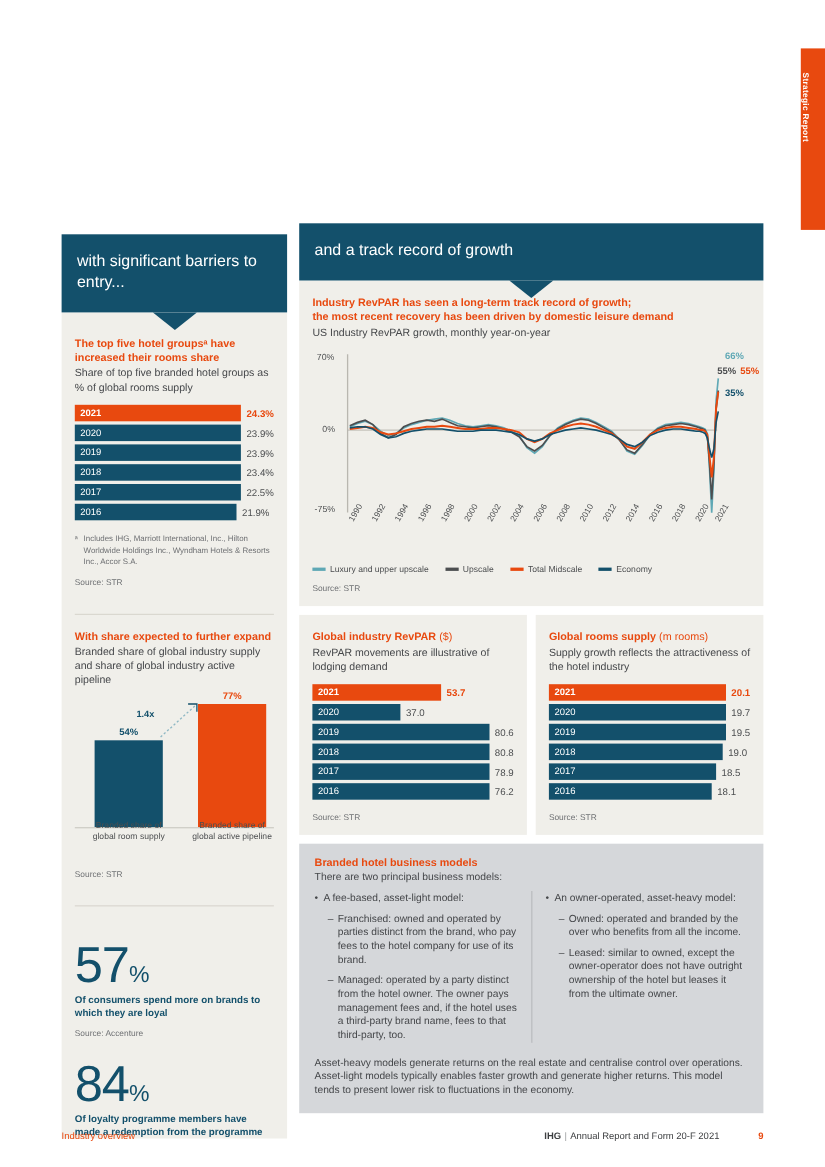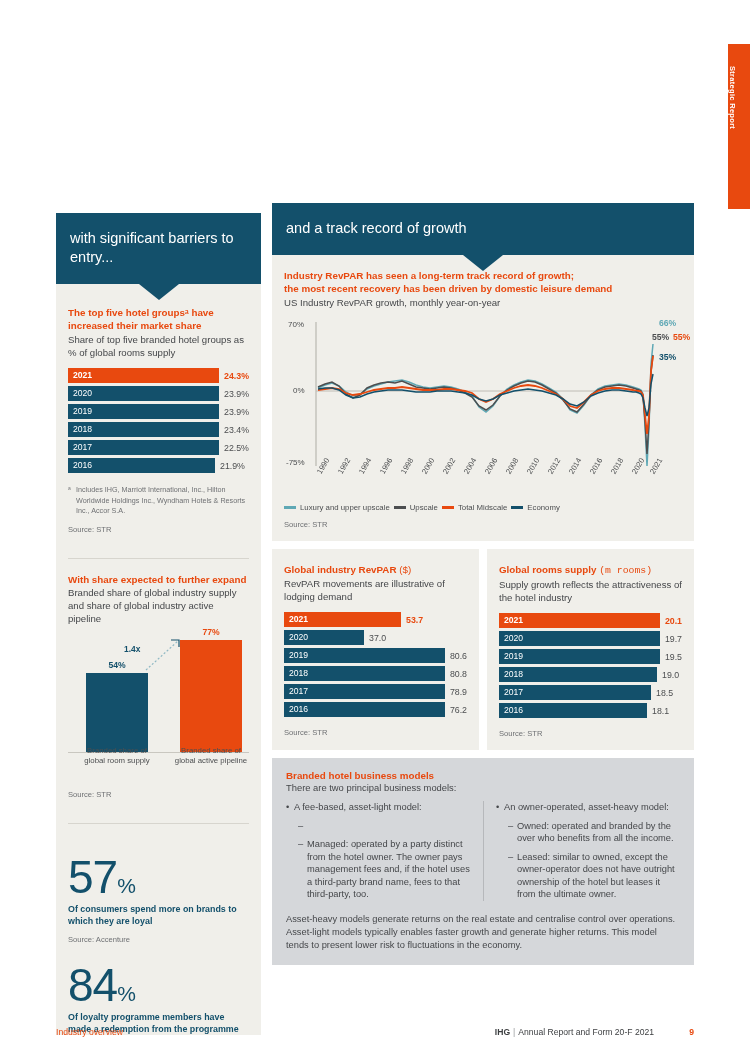--- a/index.html
+++ b/index.html
@@ -152,21 +152,21 @@
   .lchart { position: relative; height: 185px; margin-top: 7px; }
   .ylab { position: absolute; font-size: 8px; color: #4C4E50; }
   .xtick {
     position: absolute; font-size: 7.6px; color: #4C4E50;
     transform-origin: left top;
     transform: rotate(-60deg);
     white-space: nowrap;
   }
   .endlbl { position: absolute; font-size: 8.6px; font-weight: bold; white-space: nowrap; }
 
-  .legend { display: flex; gap: 4px; align-items: flex-end; margin-top: 2px; }
+  .legend { display: flex; gap: 15px; align-items: flex-end; margin-top: 12px; }
   .lgi { display: flex; align-items: center; gap: 4px; font-size: 7.8px; color: #4C4E50; }
   .lgi .sw { width: 12px; height: 2.5px; display: block; }
 
   
   .duo { display: flex; gap: 8px; margin-top: 8px; }
   .duo > .panel { flex: 1; width: 207px; }
 
   
   .models {
     background: #D5D7DA;
@@ -208,21 +208,21 @@
   <div class="col-left">
 
     <div class="hdr">
       <span>with significant barriers to entry...</span>
       <div class="notch"></div>
     </div>
 
     <div class="panel">
 
       <div class="sect" style="padding-top:22px;">
-        <div class="t-orange">The top five hotel groupsᵃ have increased their market share</div>
+        <div class="t-orange">The top five hotel groupsᵃ have increased their rooms share</div>
         <div class="t-sub">Share of top five branded hotel groups as % of global rooms supply</div>
 
         <div class="bars">
           <div class="brow hl">
             <div class="bfill" style="width:171px;">2021</div>
             <div class="bval">24.3%</div>
           </div>
           <div class="brow">
             <div class="bfill" style="width:160px;">2020</div>
             <div class="bval">23.9%</div>
@@ -408,21 +408,21 @@
               <div class="bfill" style="width:162px;">2016</div>
               <div class="bval">76.2</div>
             </div>
           </div>
           <div class="src">Source: STR</div>
         </div>
       </div>
 
       <div class="panel">
         <div class="sect">
-          <div class="t-orange"><span>Global rooms supply</span> <span style="font-weight:normal;font-family:Liberation Mono, monospace;">(m rooms)</span></div>
+          <div class="t-orange"><span>Global rooms supply</span> <span style="font-weight:normal;">(m rooms)</span></div>
           <div class="t-sub">Supply growth reflects the attractiveness of the hotel industry</div>
 
           <div class="bars">
             <div class="brow hl">
               <div class="bfill" style="width:173px;">2021</div>
               <div class="bval">20.1</div>
             </div>
             <div class="brow">
               <div class="bfill" style="width:166px;">2020</div>
               <div class="bval">19.7</div>
@@ -455,20 +455,21 @@
       <div class="lead">There are two principal business models:</div>
 
       <div class="mcols">
         <div class="mcol">
           <div class="bullet">
             <span class="bd">•</span>
             <span>A fee-based, asset-light model:</span>
           </div>
           <div class="dash">
             <span class="bd">–</span>
+            <span>Franchised: owned and operated by parties distinct from the brand, who pay fees to the hotel company for use of its brand.</span>
           </div>
           <div class="dash">
             <span class="bd">–</span>
             <span>Managed: operated by a party distinct from the hotel owner. The owner pays management fees and, if the hotel uses a third-party brand name, fees to that third-party, too.</span>
           </div>
         </div>
         <div class="mcol">
           <div class="bullet">
             <span class="bd">•</span>
             <span>An owner-operated, asset-heavy model:</span>

